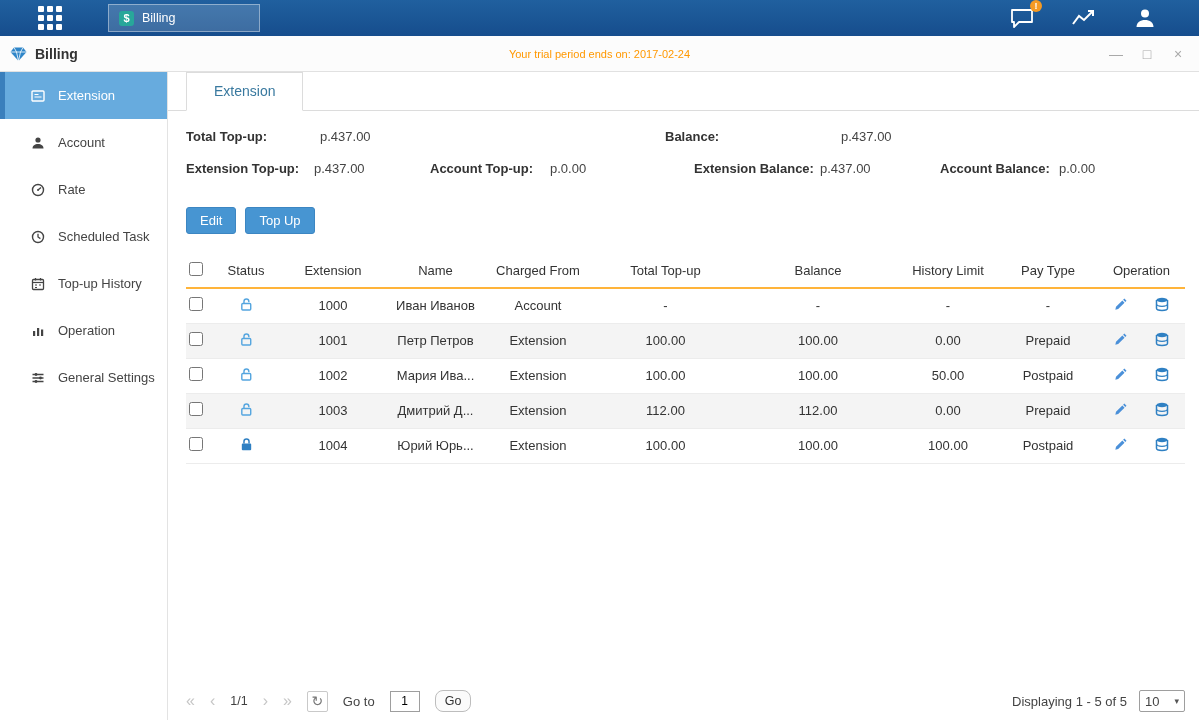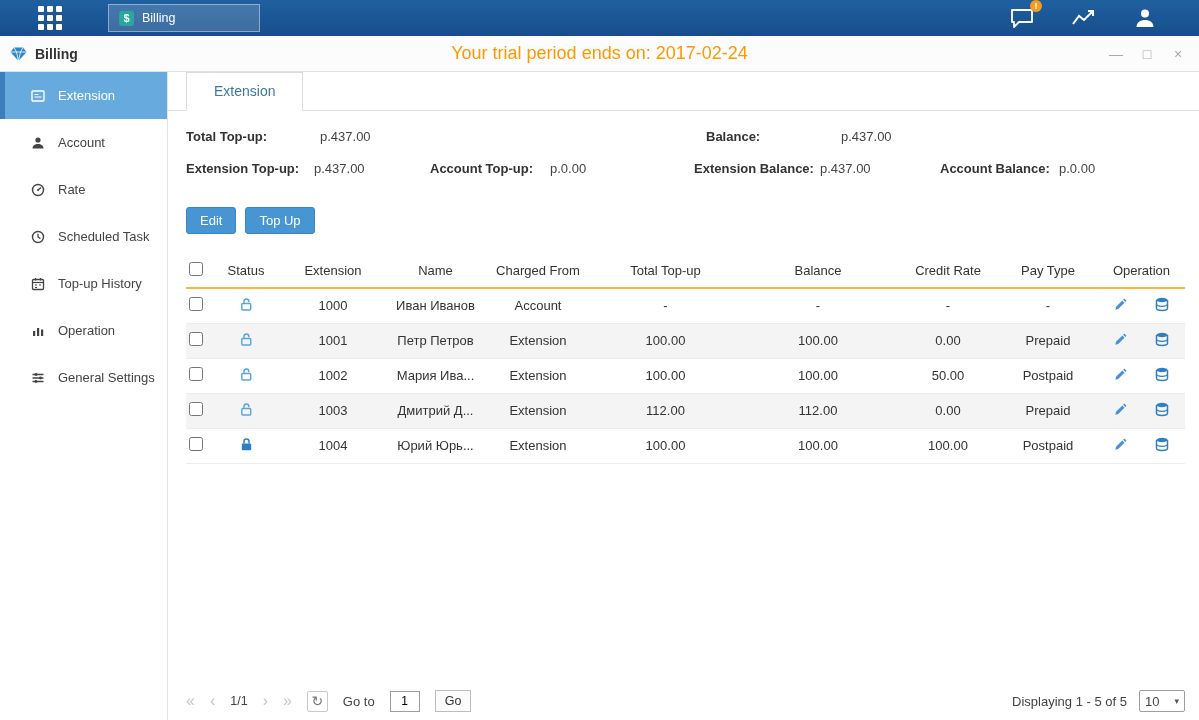--- a/index.html
+++ b/index.html
@@ -16,21 +16,21 @@
                   display:flex; align-items:center; justify-content:center; flex:none; }
   .top-right { position:absolute; right:42px; top:0; height:36px; display:flex; align-items:center; gap:36px; }
   .top-icon { position:relative; cursor:pointer; display:flex; align-items:center; }
   .chat-badge { position:absolute; top:-6px; right:-7px; width:12px; height:12px; background:#f59a23; border-radius:50%;
                 color:#fff; font-size:9px; font-weight:bold; display:flex; align-items:center; justify-content:center; }
 
   
   .titlebar { height:36px; background:#fcfcfc; border-bottom:1px solid #e1e1e1; display:flex; align-items:center; position:relative; }
   .titlebar-left { display:flex; align-items:center; gap:8px; margin-left:10px; z-index:2; }
   .app-title { font-size:14px; font-weight:bold; color:#333; }
-  .trial-notice { position:absolute; left:0; right:0; text-align:center; color:#ff9800; font-size:18px; z-index:1; }
+  .trial-notice { position:absolute; left:0; right:0; text-align:center; color:#ff9800; font-size:11px; z-index:1; }
   .win-controls { position:absolute; right:14px; display:flex; gap:17px; color:#a9a9a9; font-size:14px; z-index:2; }
   .win-controls span { cursor:pointer; width:14px; text-align:center; line-height:16px; }
 
   
   .body-row { display:flex; height:648px; }
   .sidebar { width:168px; border-right:1px solid #e3e3e3; background:#fff; flex:none; }
   .side-item { height:47px; display:flex; align-items:center; gap:12px; padding-left:30px; font-size:13px; color:#444; cursor:pointer; }
   .side-item svg { flex:none; }
   .side-item.active { background:#67abde; color:#fff; border-left:5px solid #3a7fbc; padding-left:25px; }
 
@@ -64,21 +64,21 @@
   
   .footer { position:absolute; left:18px; right:14px; bottom:8px; display:flex; align-items:center; justify-content:space-between;
             font-size:13px; color:#444; }
   .pager { display:flex; align-items:center; gap:15px; }
   .pg-nav { color:#c6c6c6; font-size:16px; cursor:default; line-height:16px; }
   .page-indicator { color:#404040; font-size:12.5px; }
   .refresh-btn { width:21px; height:21px; border:1px solid #c9c9c9; border-radius:2px; background:#fff; color:#777;
                  display:flex; align-items:center; justify-content:center; font-size:14px; cursor:pointer; }
   .goto-input { width:30px; height:21px; border:1px solid #9e9e9e; font-size:12px; text-align:center; font-family:inherit; }
   .go-btn { height:22px; padding:0 9px; border:1px solid #bdbdbd; background:#fbfbfb; font-size:12.5px; color:#333; cursor:pointer;
-            font-family:inherit; border-radius:0; }
+            font-family:inherit; border-radius:8px; }
   .display-group { display:flex; align-items:center; gap:12px;margin-left:12px; }
   .page-size { width:46px; height:22px; border:1px solid #9e9e9e; display:flex; align-items:center; justify-content:space-between;
                padding:0 5px; cursor:pointer; background:#fff; border-radius:2px; }
   .page-size .arrow { font-size:9px; color:#555; }
 </style>
 </head>
 <body>
 
 <header class="topbar">
   <div class="grid-btn">
@@ -196,21 +196,21 @@
   </nav>
 
   <main class="content">
     <div class="tabbar">
       <div class="tab">Extension</div>
     </div>
 
     <div class="summary">
       <span class="lbl" style="left:0;   top:0;">Total Top-up:</span>
       <span class="val" style="left:134px;top:0;">p.437.00</span>
-      <span class="lbl" style="left:520px;top:0;">Balance:</span>
+      <span class="lbl" style="left:479px;top:0;">Balance:</span>
       <span class="val" style="left:655px;top:0;">p.437.00</span>
 
       <span class="lbl" style="left:0;    top:32px;">Extension Top-up:</span>
       <span class="val" style="left:128px;top:32px;">p.437.00</span>
       <span class="lbl" style="left:244px;top:32px;">Account Top-up:</span>
       <span class="val" style="left:364px;top:32px;">p.0.00</span>
       <span class="lbl" style="left:508px;top:32px;">Extension Balance:</span>
       <span class="val" style="left:634px;top:32px;">p.437.00</span>
       <span class="lbl" style="left:754px;top:32px;">Account Balance:</span>
       <span class="val" style="left:873px;top:32px;">p.0.00</span>
@@ -236,21 +236,21 @@
       </colgroup>
       <thead>
         <tr>
           <th class="col-check"><input type="checkbox" style=""></th>
           <th>Status</th>
           <th>Extension</th>
           <th>Name</th>
           <th>Charged From</th>
           <th>Total Top-up</th>
           <th>Balance</th>
-          <th>Credit Rate</th>
+          <th>History Limit</th>
           <th>Pay Type</th>
           <th>Operation</th>
         </tr>
       </thead>
       <tbody>
 
         <tr>
           <td class="col-check"><input type="checkbox" style=""></td>
           <td><span class="lock">
             <svg width="15" height="15" viewBox="0 0 16 16">

